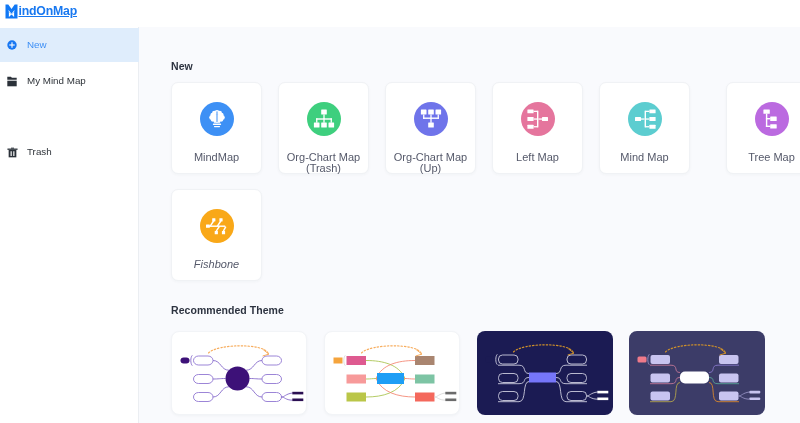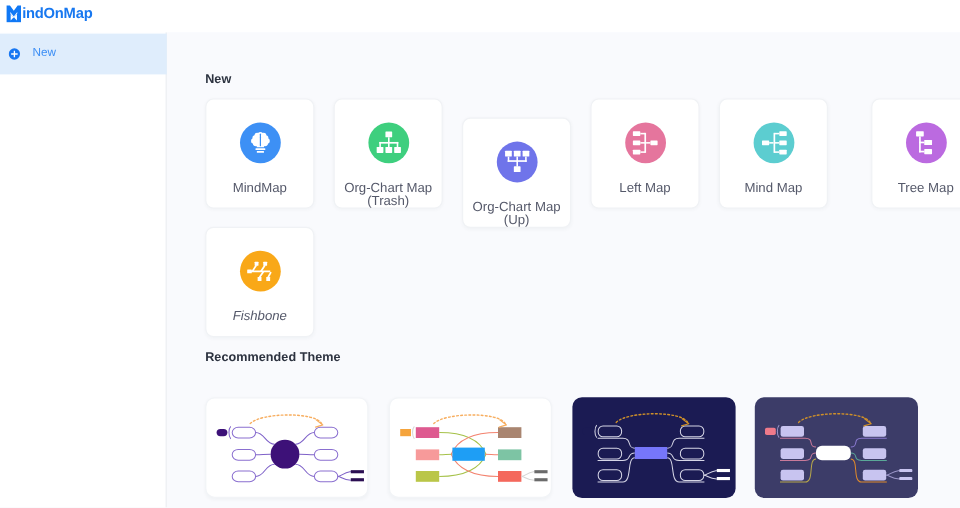--- a/index.html
+++ b/index.html
@@ -5,36 +5,36 @@
   * { box-sizing: border-box; margin:0; padding:0; }
   html,body { width:800px; height:423px; overflow:hidden; }
   body { font-family:"Liberation Sans", sans-serif; background:#f9fafd; -webkit-font-smoothing:antialiased; }
   .app { position:relative; width:800px; height:423px; background:#f9fafd; }
 
   
   .topbar { position:absolute; left:0; top:0; width:800px; height:27px; background:#ffffff; }
   .logo { position:absolute; left:5px; top:4px; display:flex; align-items:flex-end; height:15px; }
   .logo .logo-m { display:block; }
   .logo .logo-text { font-size:12.3px; font-weight:bold; color:#1878f0; letter-spacing:-0.2px; line-height:1;
-                     margin-left:0.5px; position:relative; top:-1.5px; }
+                     margin-left:0.5px; position:relative; top:-1.5px;text-decoration:underline; }
 
   
   .sidebar { position:absolute; left:0; top:27px; width:139px; height:396px; background:#ffffff;
              border-right:1px solid #ebeef2; }
   .nav-item { position:absolute; left:0; width:139px; height:34px; display:flex; align-items:center; cursor:pointer; }
   .nav-item.selected { background:#dfedfc; }
   .nav-icon { width:14px; height:14px; margin-left:5px; display:flex; align-items:center; justify-content:center; }
   .nav-label { margin-left:8px; font-size:9.8px; color:#2f343a; line-height:1; }
   .nav-item.selected .nav-label { color:#3d8ff5; }
 
   
   .main { position:absolute; left:140px; top:27px; width:660px; height:396px; background:#f9fafd; overflow:hidden; }
   .section-title { font-size:10.5px; font-weight:bold; color:#2d3340; line-height:1; letter-spacing:0.05px; }
   #new-title { position:absolute; left:31px; top:33.5px; }
-  #theme-title { position:absolute; left:31px; top:266px; }
+  #theme-title { position:absolute; left:31px; top:278px; }
 
   .card-grid { position:absolute; left:31px; top:55px; width:630px; }
   .card { position:absolute; width:91px; height:92px; background:#ffffff; border:1px solid #f0f2f5;
           border-radius:7px; box-shadow:0 1px 3px rgba(31,45,61,0.035); cursor:pointer; }
   .card-ico { position:absolute; left:50%; top:19px; transform:translateX(-50%); width:34px; height:34px;
               border-radius:50%; display:flex; align-items:center; justify-content:center; }
   .card-label { position:absolute; left:0; right:0; top:69px; text-align:center; font-size:11px; color:#55596a; line-height:1; }
 
   .theme-grid { position:absolute; left:31px; top:304px; }
   .theme-card { position:absolute; width:136px; height:84px; border-radius:8px; overflow:hidden; cursor:pointer; }
@@ -60,20 +60,40 @@
   <div class="sidebar">
     <div class="nav-item selected" style="top:1px">
       <span class="nav-icon">
         <svg width="10" height="10" viewBox="0 0 20 20">
             <circle cx="10" cy="10" r="9.4" fill="#1877f2"></circle>
             <path d="M8.9 4.6h2.2v10.8H8.9z" fill="#fff"></path>
             <path d="M4.6 8.9h10.8v2.2H4.6z" fill="#fff"></path>
           </svg>
       </span>
       <span class="nav-label">New</span>
+    </div>
+    <div class="nav-item" style="top:37px">
+      <span class="nav-icon">
+        <svg width="10" height="11" viewBox="0 0 20 22">
+            <path d="M0.6 1.4h7.3l1.9 2.3H19.4v3.6H0.6z" fill="#2b3139"></path>
+            <path d="M0.6 9.4h18.8v11.2H0.6z" fill="#2b3139"></path>
+          </svg>
+      </span>
+      <span class="nav-label">My Mind Map</span>
+    </div>
+    <div class="nav-item" style="top:108px">
+      <span class="nav-icon">
+        <svg width="11" height="11" viewBox="0 0 20 20">
+          <path d="M7.2 1.2h5.6v1.8H7.2z" fill="#2b3139"></path>
+          <path d="M0.8 2.8h18.4v2.4H0.8z" fill="#2b3139"></path>
+          <path d="M3.0 5.4h14v13.4H3.0z" fill="#2b3139"></path>
+          <path d="M6.5 7.7h2.1v8.6H6.5zM11.4 7.7h2.1v8.6h-2.1z" fill="#fff"></path>
+        </svg>
+      </span>
+      <span class="nav-label">Trash</span>
     </div>
   </div>
 
   <div class="main">
     <div class="section-title" id="new-title">New</div>
     <div class="card-grid" id="cardgrid">
         <div class="card" style="left: 0px; top: 0px;">
           <div class="card-ico" style="background:#3d90f5">
             <svg width="26" height="26" viewBox="0 0 26 26">
    <g fill="#fff">
@@ -106,21 +126,21 @@
    <rect x="5.1" y="12.3" width="1.3" height="4.4" fill="#fff"></rect>
    <rect x="12.35" y="12.3" width="1.3" height="4.4" fill="#fff"></rect>
    <rect x="19.6" y="12.3" width="1.3" height="4.4" fill="#fff"></rect>
    <rect x="2.9" y="16.5" width="5.6" height="4.9" rx="0.5" fill="#fff"></rect>
    <rect x="10.2" y="16.5" width="5.6" height="4.9" rx="0.5" fill="#fff"></rect>
    <rect x="17.5" y="16.5" width="5.6" height="4.9" rx="0.5" fill="#fff"></rect>
   </svg>
           </div>
           <div class="card-label">Org-Chart Map (Trash)</div>
         </div>
-        <div class="card" style="left: 214px; top: 16px;">
+        <div class="card" style="left: 214px; top: 0px;">
           <div class="card-ico" style="background:#6f74ea">
             <svg width="26" height="26" viewBox="0 0 26 26">
    <rect x="2.9" y="3.6" width="5.6" height="4.9" rx="0.5" fill="#fff"></rect>
    <rect x="10.2" y="3.6" width="5.6" height="4.9" rx="0.5" fill="#fff"></rect>
    <rect x="17.5" y="3.6" width="5.6" height="4.9" rx="0.5" fill="#fff"></rect>
    <rect x="5.1" y="8.5" width="1.3" height="4.4" fill="#fff"></rect>
    <rect x="12.35" y="8.5" width="1.3" height="4.4" fill="#fff"></rect>
    <rect x="19.6" y="8.5" width="1.3" height="4.4" fill="#fff"></rect>
    <rect x="5.1" y="11.5" width="15.8" height="1.4" fill="#fff"></rect>
    <rect x="12.35" y="12.2" width="1.3" height="4.6" fill="#fff"></rect>

